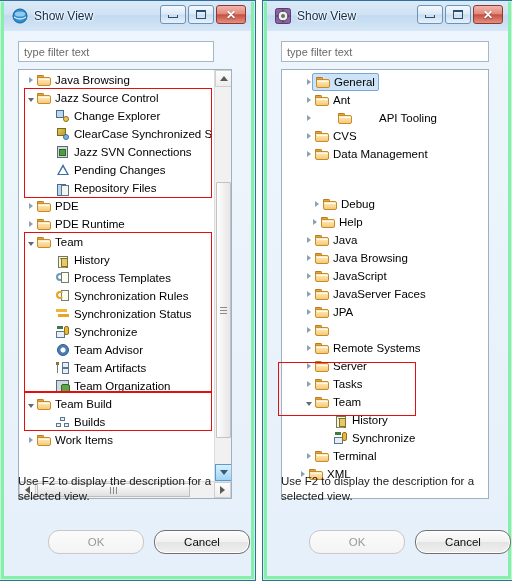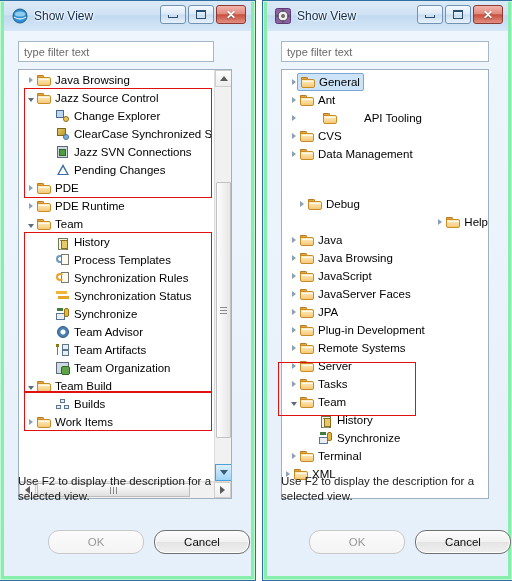--- a/index.html
+++ b/index.html
@@ -353,20 +353,30 @@
                 <span class="green-db"></span>
               </span>
               <span class="lbl">Jazz SVN Connections</span>
             </div>
             <div class="row" style="padding-left: 25px;">
               <span class="twisty"></span>
               <span class="ic">
                 <span class="tri"></span>
               </span>
               <span class="lbl">Pending Changes</span>
+            </div>
+            <div class="row" style="padding-left: 25px;">
+              <span class="twisty"></span>
+              <span class="ic">
+                <span class="gi">
+                  <span class="blue-doc"></span>
+                  <span class="blue-doc2"></span>
+                </span>
+              </span>
+              <span class="lbl">Repository Files</span>
             </div>
             <div class="row" style="padding-left: 6px;">
               <span class="twisty">
                 <span class="closed"></span>
               </span>
               <span class="ic">
                 <span class="folder">
                   <span class="back"></span>
                   <span class="front"></span>
                   <span class="slit"></span>
@@ -590,21 +600,21 @@
       </div>
     </div>
 
     <div class="body-area">
 
       <div class="filter-box" style="width:208px;">
         <span class="ph">type filter text</span>
       </div>
 
       <div class="tree-panel" style="left:14px;top:38px;width:208px;height:430px;">
-        <div class="tree-scroll-area" id="right-tree" style="right:0;left:0;padding-top:3px;">
+        <div class="tree-scroll-area" id="right-tree" style="right:0;left:15px;padding-top:3px;">
             <div class="row sel" style="padding-left: 6px;">
               <span class="twisty">
                 <span class="closed"></span>
               </span>
               <span class="lbl-wrap">
                 <span class="ic">
                   <span class="folder">
                     <span class="back"></span>
                     <span class="front"></span>
                     <span class="slit"></span>
@@ -671,21 +681,21 @@
               </span>
               <span class="ic">
                 <span class="folder">
                   <span class="back"></span>
                   <span class="front"></span>
                   <span class="slit"></span>
                 </span>
               </span>
               <span class="lbl">Debug</span>
             </div>
-            <div class="row" style="padding-left: 12px; justify-content: flex-end;">
+            <div class="row" style="padding-left: 12px;">
               <span class="twisty">
                 <span class="closed"></span>
               </span>
               <span class="ic">
                 <span class="folder">
                   <span class="back"></span>
                   <span class="front"></span>
                   <span class="slit"></span>
                 </span>
               </span>
@@ -760,21 +770,20 @@
               <span class="twisty">
                 <span class="closed"></span>
               </span>
               <span class="ic">
                 <span class="folder">
                   <span class="back"></span>
                   <span class="front"></span>
                   <span class="slit"></span>
                 </span>
               </span>
-              <span class="lbl">Plug-in Development</span>
             </div>
             <div class="row" style="padding-left: 6px;">
               <span class="twisty">
                 <span class="closed"></span>
               </span>
               <span class="ic">
                 <span class="folder">
                   <span class="back"></span>
                   <span class="front"></span>
                   <span class="slit"></span>

